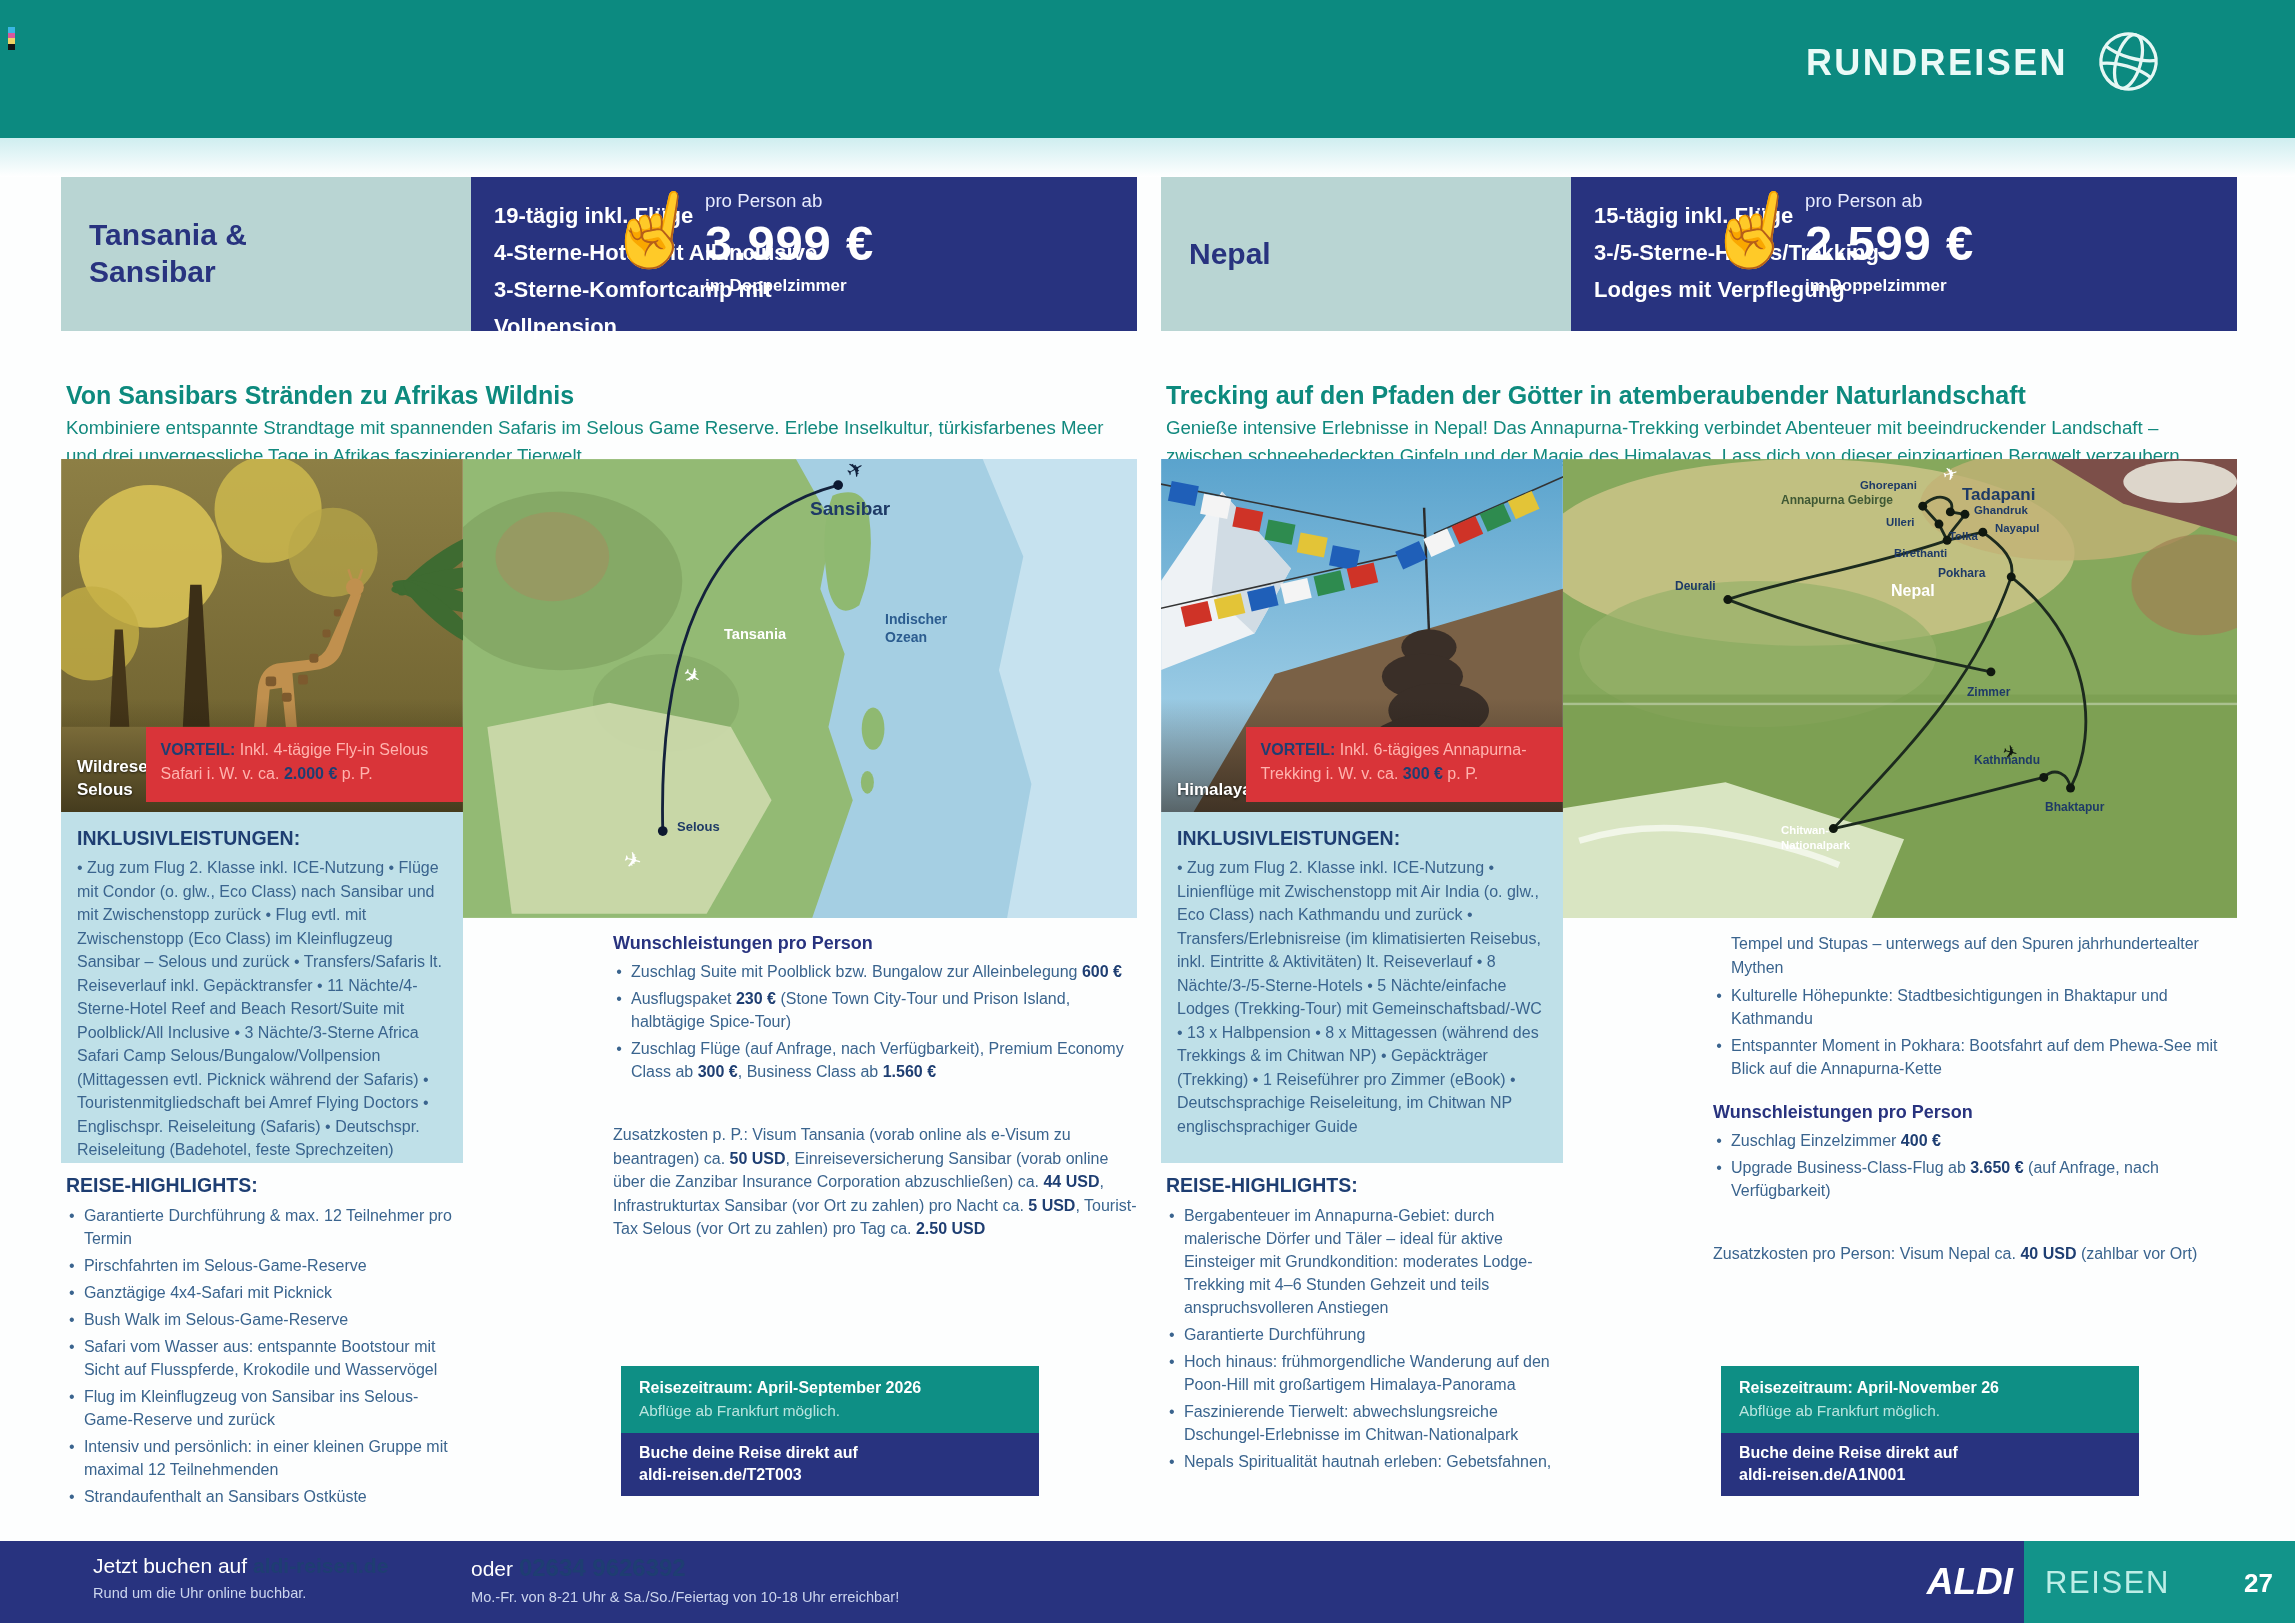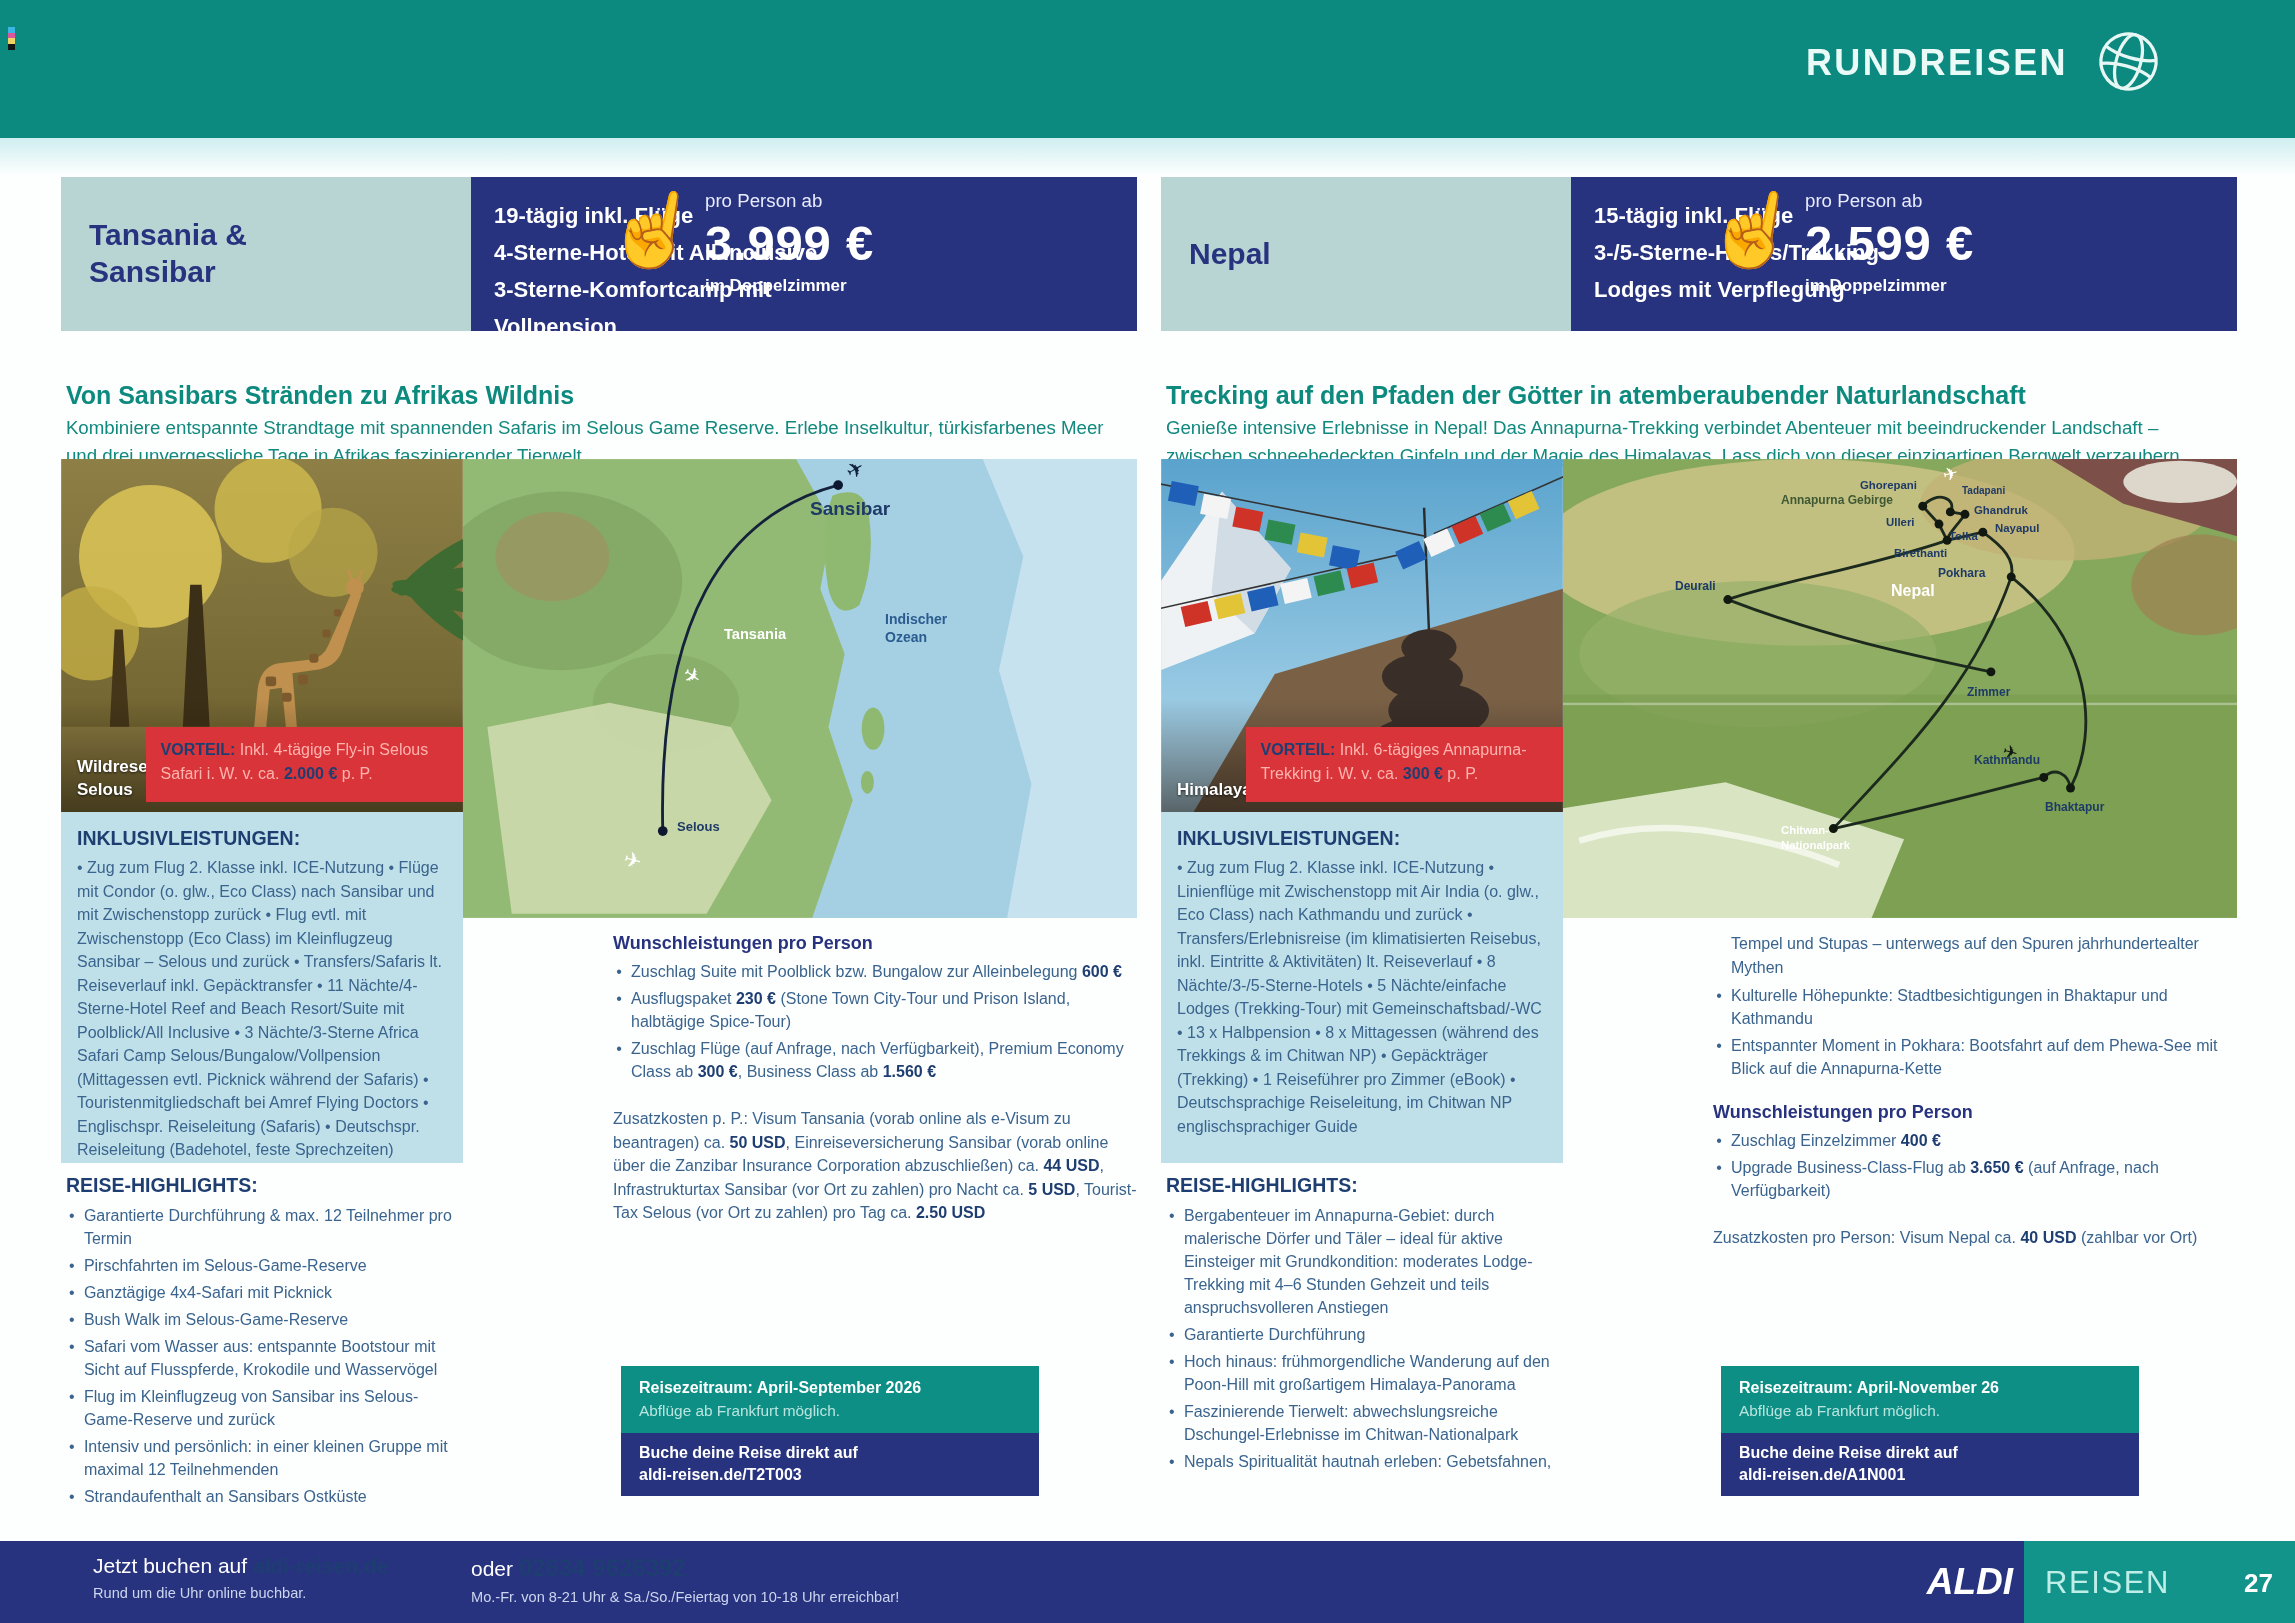--- a/index.html
+++ b/index.html
@@ -50,21 +50,21 @@
 
   .highlights{position:absolute;left:4.9px;top:997px;width:401px;}
   ul.bullets{list-style:none;margin:4.9px 0 0 0;padding:0;font-size:16px;line-height:23px;color:#3a648e;}
   ul.bullets li{padding-left:18px;position:relative;margin-bottom:4px;}
   ul.bullets li::before{content:"•";position:absolute;left:3.2px;color:#3a648e;}
 
   .subcol{position:absolute;left:552px;top:755px;width:524px;font-size:16px;line-height:23.5px;color:#3a648e;}
   .subcol .cont{padding-left:18px;margin-bottom:3.2px;}
   .wunsch-title{font-size:18px;font-weight:700;color:#28337f;margin:21px 0 4.9px 0;}
   .subcol .first{margin-top:0;}
-  .zusatz{margin-top:24px;}
+  .zusatz{margin-top:40px;}
   .rich .b, .zusatz .b{font-weight:700;color:#1e3e72;}
 
   .infobox{position:absolute;left:560px;top:1189px;width:418px;}
   .ib-teal{background:#0e8f85;color:#fff;padding:13px 18px;}
   .ib-teal .l1{font-size:16px;font-weight:700;}
   .ib-teal .l2{font-size:15.4px;color:#b9e4df;margin-top:4.9px;}
   .ib-navy{background:#28337f;color:#fff;padding:9px 18px 10.6px 18px;}
   .ib-navy div{font-size:16px;font-weight:700;line-height:22px;}
 
   
@@ -359,21 +359,21 @@
             <circle cx="527" cy="262" r="5.5"></circle>
           <circle cx="592" cy="392" r="5.5"></circle>
             <circle cx="625" cy="405" r="5.5"></circle>
             <circle cx="333" cy="455" r="5.5"></circle>
         </g>
         <text class="plane" x="470" y="28" font-size="22" fill="#ffffff" transform="rotate(-15 470 28)">✈</text>
         <text class="plane" x="540" y="366" font-size="22" fill="#10180f" transform="rotate(15 540 366)">✈</text>
       </svg>
       <span class="mlabel" style="left:218px;top:34px;font-size:12px;color:#3f5834;">Annapurna Gebirge</span>
       <span class="mlabel" style="left:297px;top:19.5px;font-size:11.4px;">Ghorepani</span>
-      <span class="mlabel" style="left:399px;top:26px;font-size:10px;">Tadapani</span>
+      <span class="mlabel" style="left:399px;top:26px;font-size:17px;">Tadapani</span>
       <span class="mlabel" style="left:411px;top:45px;font-size:11.4px;">Ghandruk</span>
       <span class="mlabel" style="left:323px;top:57px;font-size:11.4px;">Ulleri</span>
       <span class="mlabel" style="left:386px;top:71px;font-size:11.4px;">Tolka</span>
       <span class="mlabel" style="left:432px;top:63px;font-size:11.4px;">Nayapul</span>
       <span class="mlabel" style="left:331px;top:88px;font-size:11.4px;">Birethanti</span>
       <span class="mlabel" style="left:375px;top:107px;font-size:12px;">Pokhara</span>
       <span class="mlabel" style="left:328px;top:123px;font-size:16px;color:#fff;">Nepal</span>
       <span class="mlabel" style="left:112px;top:120px;font-size:12px;">Deurali</span>
       <span class="mlabel" style="left:404px;top:226px;font-size:12px;">Zimmer</span>
       <span class="mlabel" style="left:411px;top:294px;font-size:12px;">Kathmandu</span>

